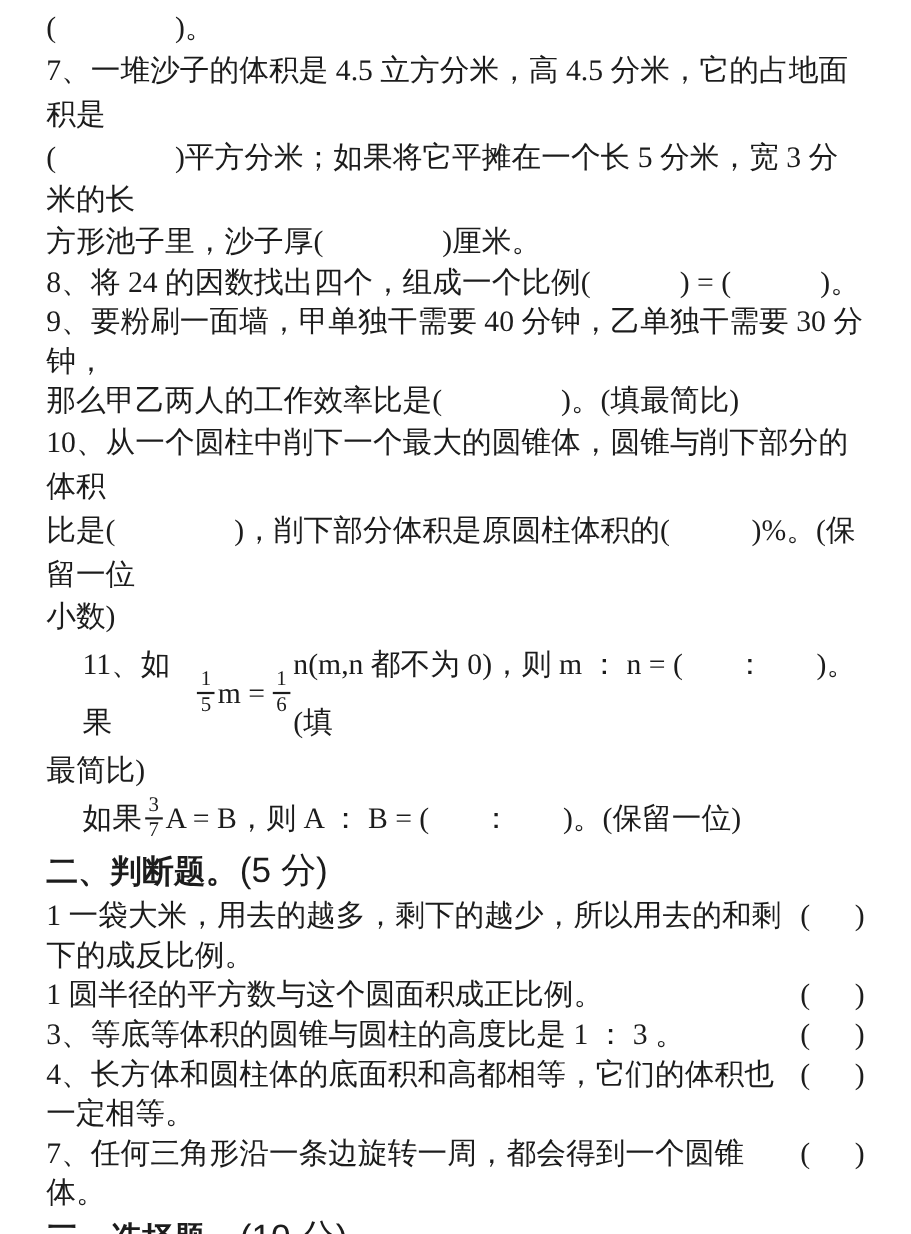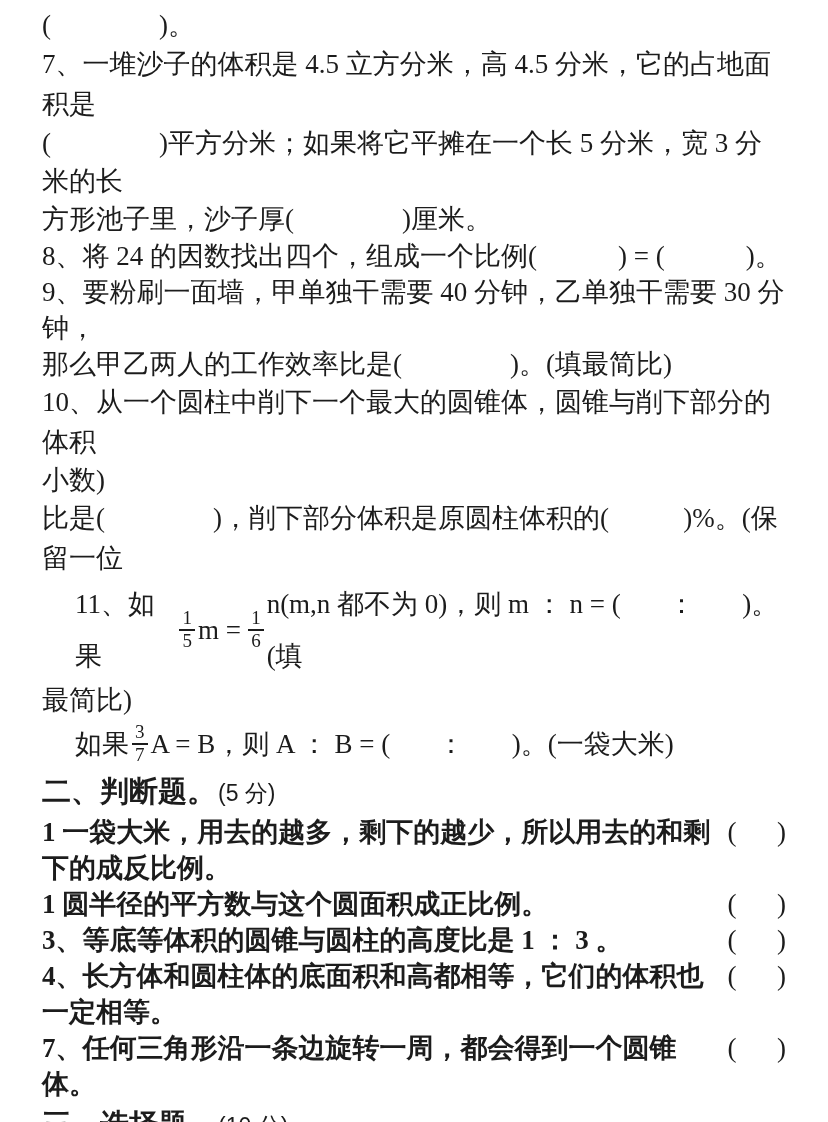--- a/index.html
+++ b/index.html
@@ -27,45 +27,45 @@
     font-size:19px;line-height:1.08;
     margin:0 3px;
   }
   .frac .num{border-bottom:2px solid #1c1c1c;padding:0 3px;}
   .frac .den{padding:0 3px;}
   .heading{
     font-family:"Liberation Sans","DejaVu Sans",sans-serif;
     font-weight:700;font-size:29px;
     display:flex;align-items:baseline;
   }
-  .heading .score{font-weight:400;font-size:23px;margin-left:2px;}
+  .heading .score{font-weight:400;font-size:32px;margin-left:2px;}
   .judge-row{display:flex;justify-content:space-between;line-height:36px;}
-  .judge-row .jtext{white-space:pre-wrap;font-weight:bold;}
+  .judge-row .jtext{white-space:pre-wrap;}
   .judge-row .jparen{white-space:pre;}
   .seg{white-space:pre-wrap;}
 </style>
 </head>
 <body>
 
 <div class="page">
 
   <div class="line lh38">(                )。</div>
 
   <div class="line lh40">7、一堆沙子的体积是 4.5 立方分米，高 4.5 分米，它的占地面积是</div>
   <div class="line lh38">(                )平方分米；如果将它平摊在一个长 5 分米，宽 3 分米的长</div>
   <div class="line lh38">方形池子里，沙子厚(                )厘米。</div>
 
   <div class="line lh36">8、将 24 的因数找出四个，组成一个比例(            ) = (            )。</div>
 
   <div class="line lh36">9、要粉刷一面墙，甲单独干需要 40 分钟，乙单独干需要 30 分钟，</div>
   <div class="line lh36">那么甲乙两人的工作效率比是(                )。(填最简比)</div>
 
   <div class="line lh40">10、从一个圆柱中削下一个最大的圆锥体，圆锥与削下部分的体积</div>
+  <div class="line lh40">比是(                )，削下部分体积是原圆柱体积的(           )%。(保留一位</div>
   <div class="line lh36">小数)</div>
-  <div class="line lh40">比是(                )，削下部分体积是原圆柱体积的(           )%。(保留一位</div>
 
   <div class="line lh52">
     <span class="seg">11、如果</span>
     <span class="frac">
       <span class="num">1</span>
       <span class="den">5</span>
     </span>
     <span class="seg">m = </span>
     <span class="frac">
       <span class="num">1</span>
@@ -74,21 +74,21 @@
     <span class="seg">n(m,n 都不为 0)，则 m ： n = (       ：       )。(填</span>
   </div>
   <div class="line lh36">最简比)</div>
 
   <div class="line lh52">
     <span class="seg">如果</span>
     <span class="frac">
       <span class="num">3</span>
       <span class="den">7</span>
     </span>
-    <span class="seg">A = B，则 A ： B = (       ：       )。(一袋大米)</span>
+    <span class="seg">A = B，则 A ： B = (       ：       )。(保留一位)</span>
   </div>
 
   <div class="heading lh42">
     <span>二、判断题。</span>
     <span class="score">(5 分)</span>
   </div>
 
   <div class="judge-row">
     <span class="jtext">1 一袋大米，用去的越多，剩下的越少，所以用去的和剩下的成反比例。</span>
     <span class="jparen">(      )</span>

